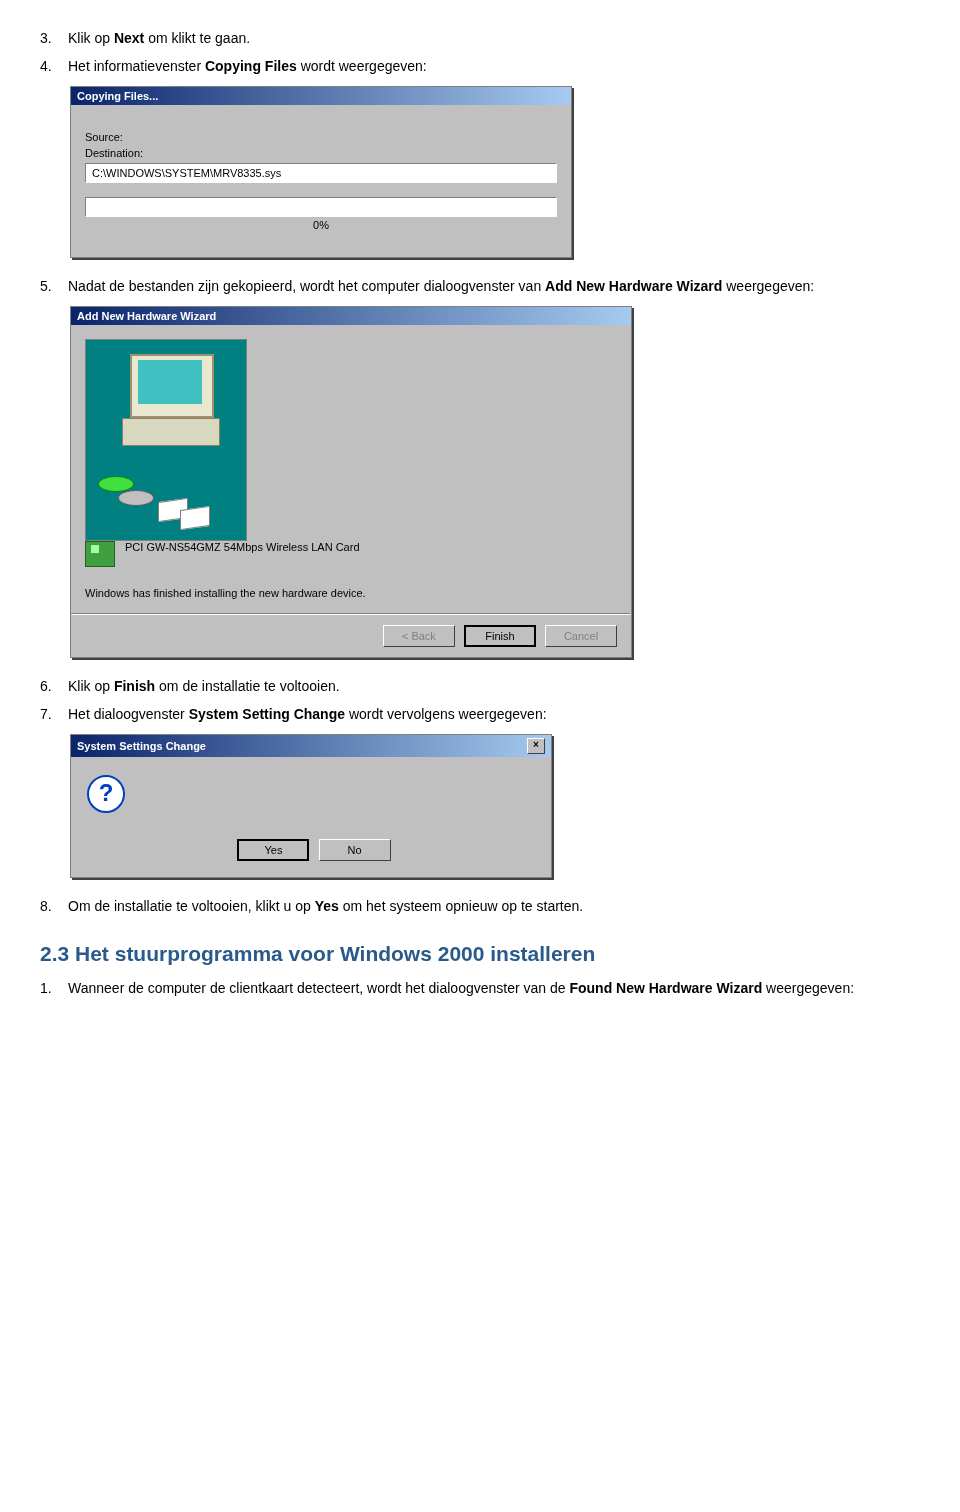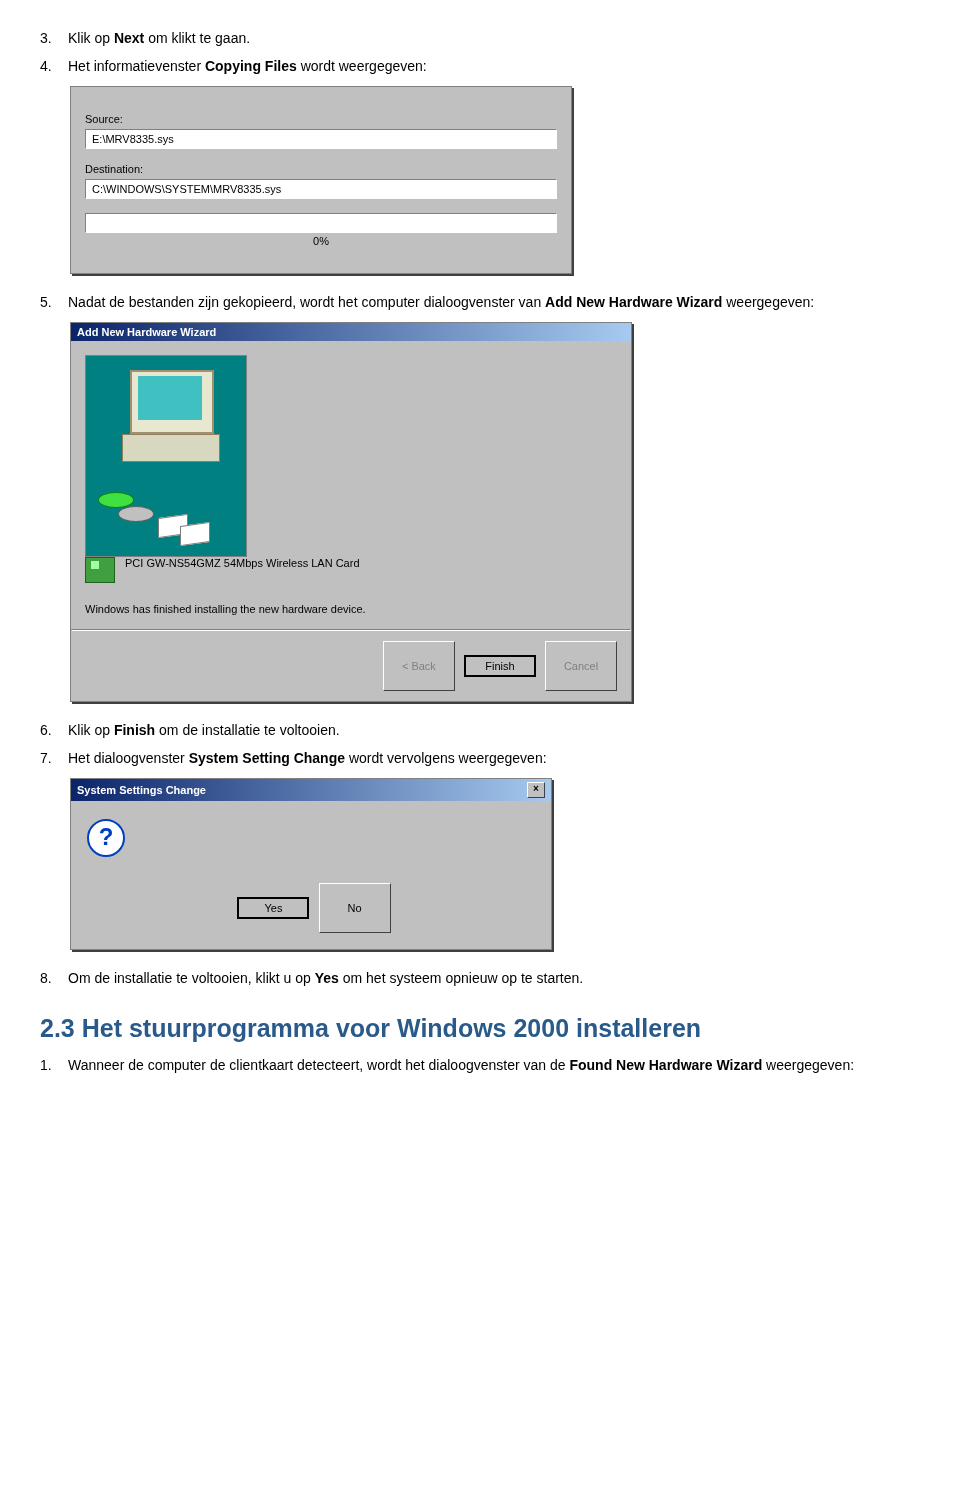--- a/index.html
+++ b/index.html
@@ -185,21 +185,21 @@
   .btn-row {
     padding: 10px 14px;
     text-align: right;
     background: #c0c0c0;
   }
   .win-btn {
     background: #c0c0c0;
     border: 1px solid #fff;
     border-right-color: #404040;
     border-bottom-color: #404040;
-    padding: 18px 10px;
+    padding: 4px 10px;
     font-size: 11px;
     margin-left: 6px;
     min-width: 72px;
     cursor: pointer;
     font-family: inherit;
   }
   .win-btn.default {
     border: 2px solid #000;
     padding: 3px 9px;
   }
@@ -230,21 +230,21 @@
   }
   .msg-text p {
     margin: 0 0 12px 0;
   }
   .msg-btns {
     text-align: center;
     padding: 8px 0 16px;
   }
   h2.section {
     color: #2a5a8a;
-    font-size: 25px;
+    font-size: 21px;
     font-weight: bold;
     margin: 28px 0 14px;
   }
   .copying { width: 500px; }
 </style>
 </head>
 <body>
 
 <div class="step">
   <div class="step-num">3.</div>
@@ -254,23 +254,25 @@
 </div>
 
 <div class="step">
   <div class="step-num">4.</div>
   <div class="step-text">
     <span>Het informatievenster </span><span class="bold">Copying Files</span><span> wordt weergegeven:</span>
   </div>
 </div>
 
 <div class="dialog copying">
+  <div class="titlebar">
+    <span>Copying Files...</span>
+  </div>
   <div class="dlg-body">
     <div class="field-label">Source:</div>
-    <div class="field-box">E:\MRV8335.sys</div>
     <div class="field-label">Destination:</div>
     <div class="field-box">C:\WINDOWS\SYSTEM\MRV8335.sys</div>
     <div class="progress-outer"></div>
     <div class="progress-label">0%</div>
   </div>
 </div>
 
 <div class="step">
   <div class="step-num">5.</div>
   <div class="step-text">

